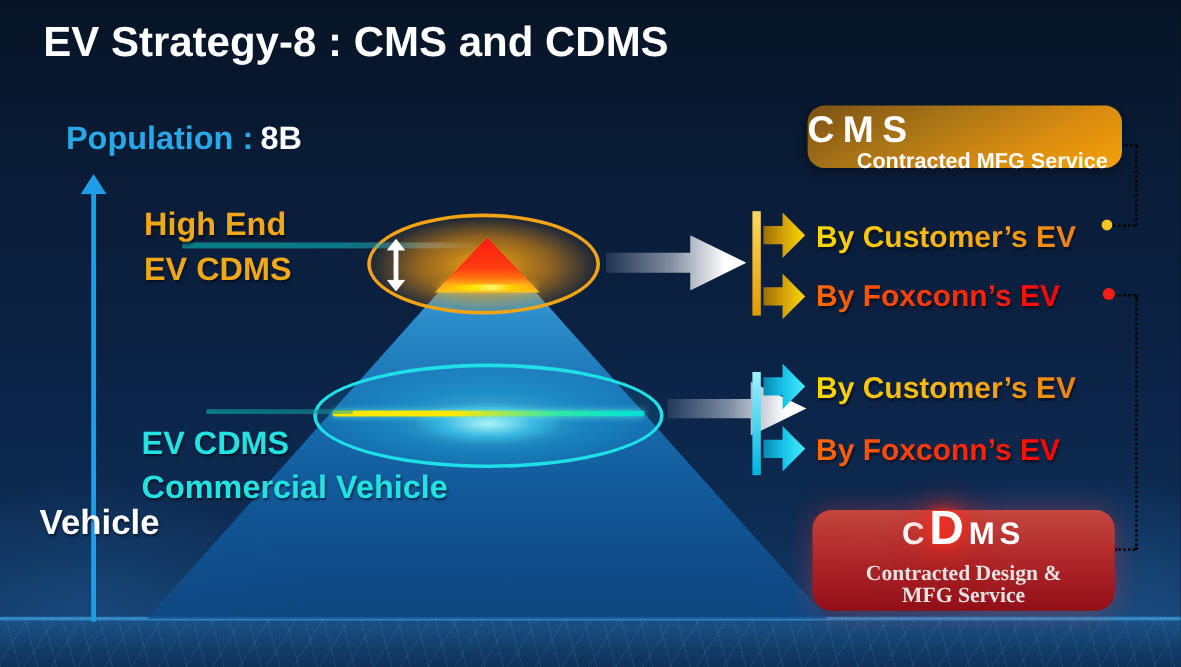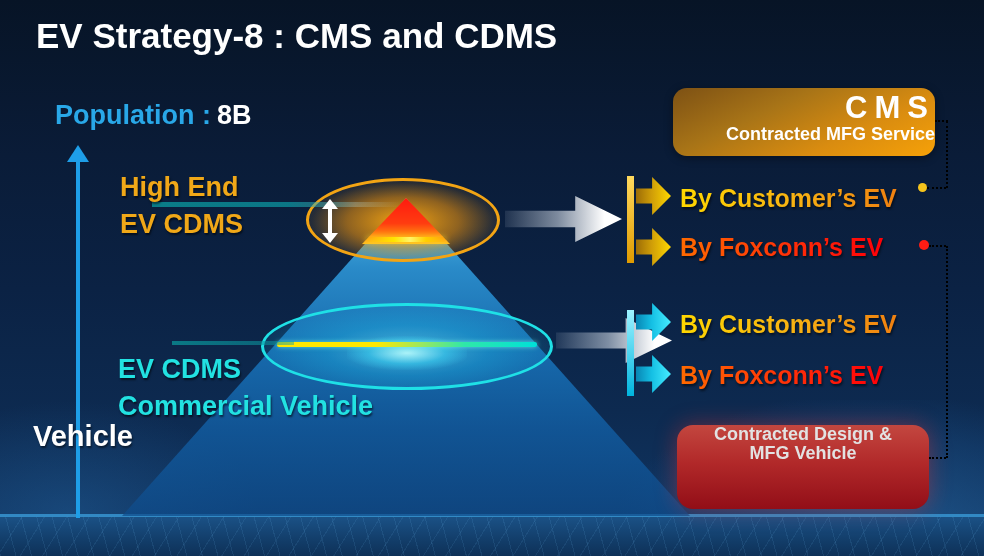--- a/index.html
+++ b/index.html
@@ -94,34 +94,34 @@
   
   .row-label{font-size:25px;font-weight:bold;white-space:nowrap;
     -webkit-background-clip:text;background-clip:text;color:transparent;
     filter:drop-shadow(1px 2px 1px rgba(0,0,0,0.55));}
   .row-customer{background-image:linear-gradient(90deg,#ffd700 0%,#f7b013 55%,#f08010 100%);}
   .row-foxconn{background-image:linear-gradient(90deg,#ff6a00 0%,#ff2e08 55%,#ff0008 100%);}
   .r1{left:680px;top:184px;} .r2{left:680px;top:233px;}
   .r3{left:680px;top:310px;} .r4{left:680px;top:361px;}
 
   
-  .cms-box{left:673px;top:88px;width:262px;height:68px;border-radius:14px;text-align:right;
+  .cms-box{left:673px;top:88px;width:262px;height:52px;border-radius:14px;text-align:left;
     background:linear-gradient(155deg,#7d5114 0%,#a87417 35%,#d98c10 68%,#f6a108 100%);
     box-shadow:0 2px 8px rgba(0,0,0,.4);}
   .cms-title{font-size:31px;font-weight:bold;color:#ffffff;letter-spacing:7px;line-height:36px;margin-top:2px;}
   .cms-sub{font-size:18px;font-weight:bold;color:#ffffff;line-height:20px;margin-top:-2px;padding-left:41px;}
 
   
   .cdms-box{left:677px;top:425px;width:252px;height:84px;border-radius:16px;text-align:center;
     background:linear-gradient(180deg,rgba(205,72,62,0.95) 0%,rgba(186,40,38,0.95) 45%,rgba(150,12,20,0.97) 100%);
     box-shadow:0 0 22px rgba(235,45,45,0.4);}
   .cdms-title{color:#ffffff;font-weight:bold;letter-spacing:4px;line-height:38px;margin-top:-4px;}
   .cdms-c,.cdms-ms{font-size:26px;}
   .cdms-d{font-size:40px;text-shadow:0 0 10px #ff2a1a,0 0 22px #ff2a1a,0 0 34px rgba(255,40,25,.8);}
-  .cdms-sub{font-size:18px;font-weight:bold;color:#e2e2e2;line-height:19px;margin-top:0px;}
+  .cdms-sub{font-size:18px;font-weight:bold;color:#e2e2e2;line-height:19px;margin-top:0px;font-family:Liberation Serif, serif;}
 
   
   .dot-y{border-color:#f6c41c;} .dot-r{border-color:#ff2014;}
   .h-dot{height:0;border-top:2px dotted;}
   .v-dot{width:0;border-left:2px dotted;}
   .yh1{left:935px;top:120px;width:13px;}
   .yv{left:946px;top:121px;height:67px;}
   .yh2{left:927px;top:187px;width:19px;}
   .ydot{left:918px;top:183px;width:9px;height:9px;border-radius:50%;background:#f6c41c;}
   .rh1{left:929px;top:245px;width:17px;}
@@ -183,22 +183,23 @@
   <div class="abs branch branch-cyan bc2"></div>
   <div class="abs row-label row-customer r3">By Customer’s EV</div>
   <div class="abs row-label row-foxconn r4">By Foxconn’s EV</div>
 
   <div class="abs cms-box">
     <div class="cms-title">CMS</div>
     <div class="cms-sub">Contracted MFG Service</div>
   </div>
 
   <div class="abs cdms-box">
+    <div class="cdms-title"><span class="cdms-c">C</span><span class="cdms-d">D</span><span class="cdms-ms">MS</span></div>
     <div class="cdms-sub">Contracted Design &amp;</div>
-    <div class="cdms-sub">MFG Vehicle</div>
+    <div class="cdms-sub">MFG Service</div>
   </div>
 
   <div class="abs h-dot dot-y yh1"></div>
   <div class="abs v-dot dot-y yv"></div>
   <div class="abs h-dot dot-y yh2"></div>
   <div class="abs ydot"></div>
 
   <div class="abs rdot"></div>
   <div class="abs h-dot dot-r rh1"></div>
   <div class="abs v-dot dot-r rv"></div>

